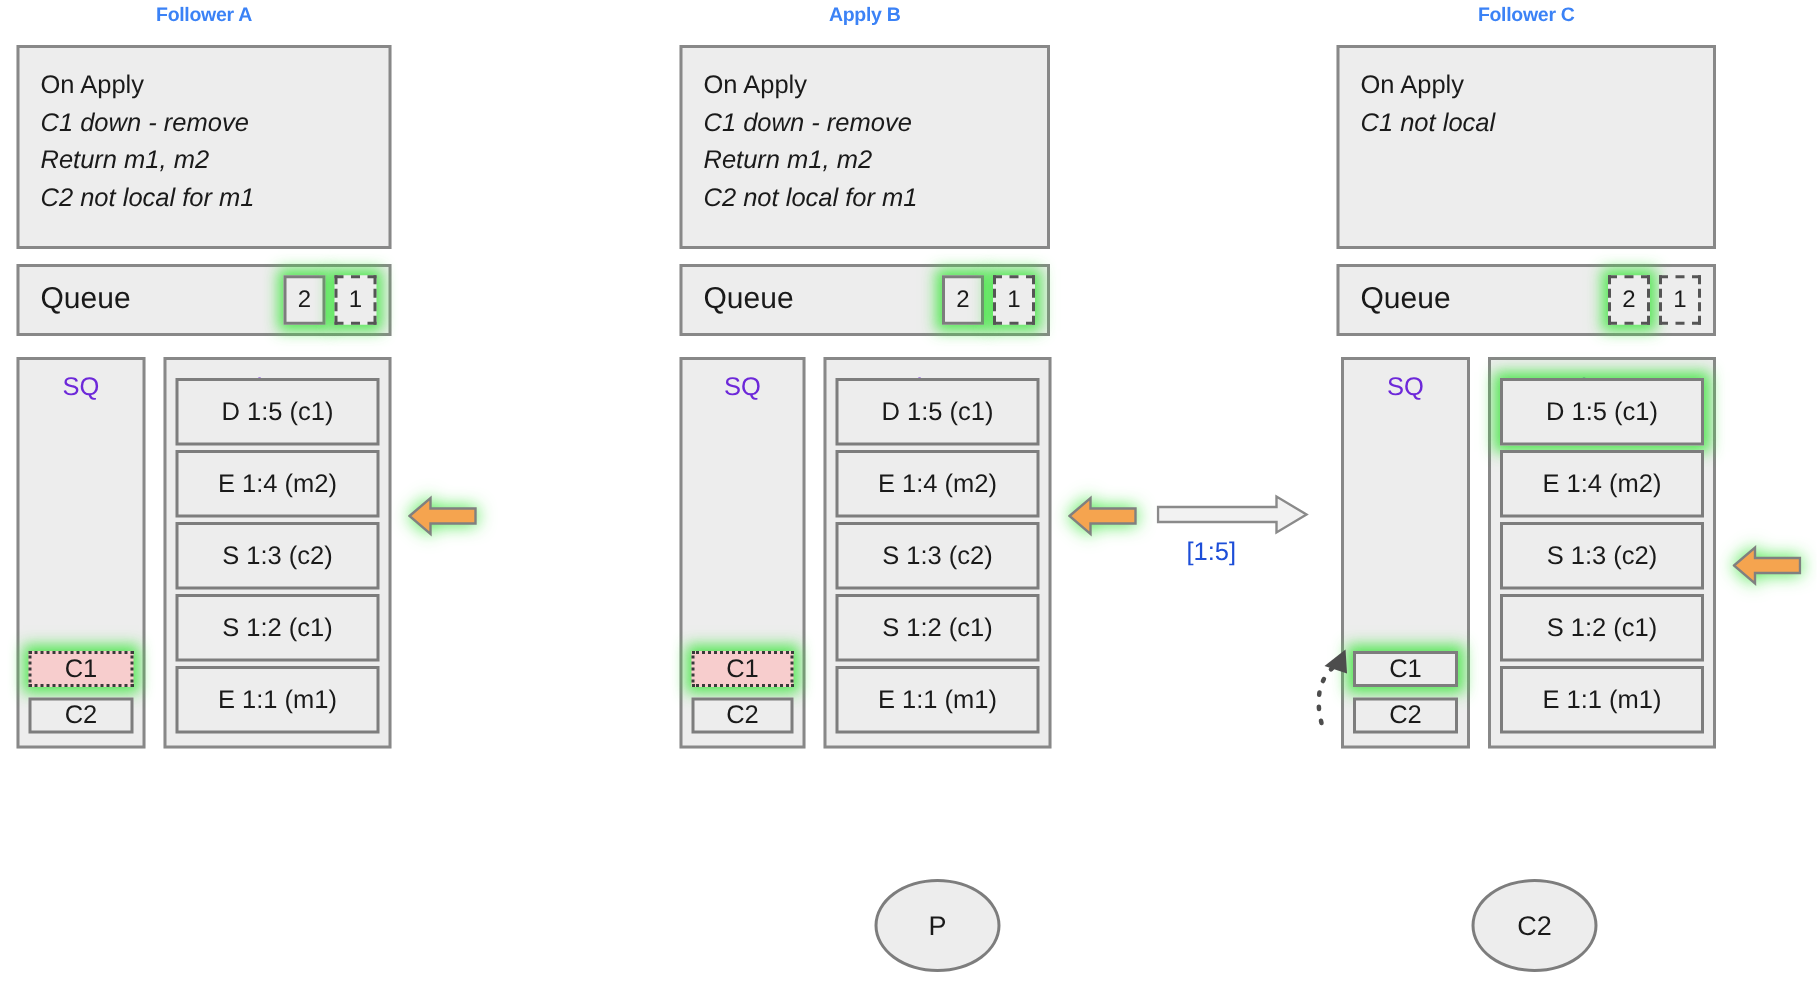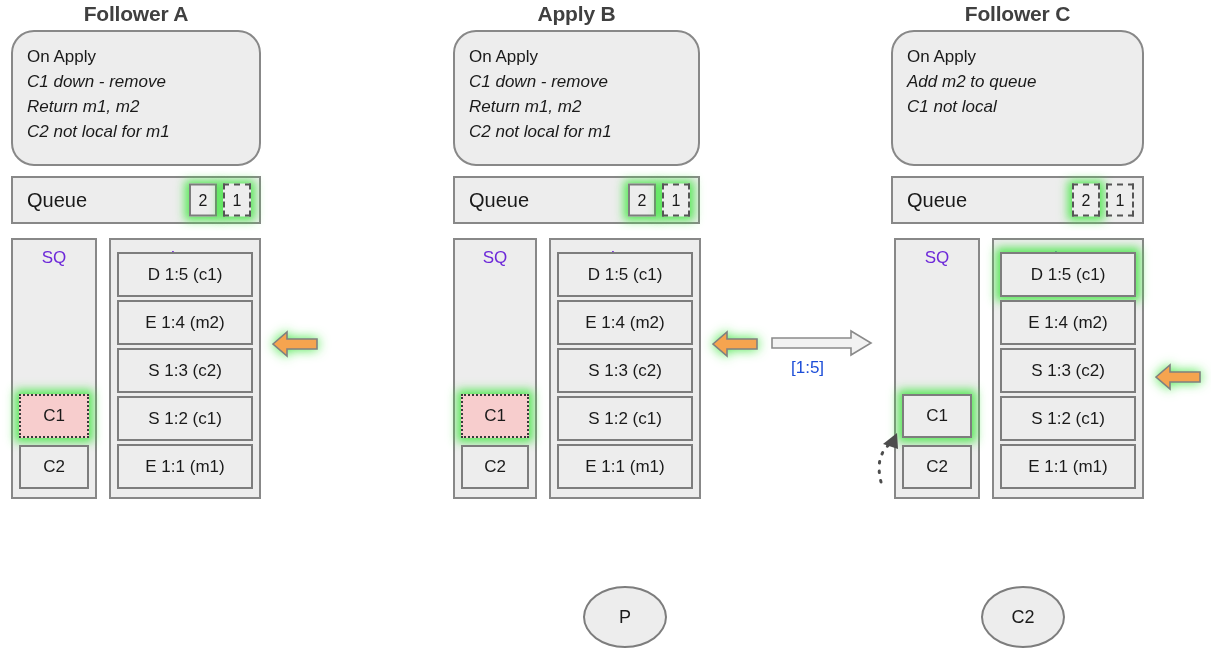--- a/index.html
+++ b/index.html
@@ -7,34 +7,34 @@
     margin: 0; padding: 0;
     width: 1211px; height: 666px;
     background: #ffffff;
     font-family: "Liberation Sans", sans-serif;
     overflow: hidden;
   }
   #stage { position: relative; width: 1211px; height: 666px; }
 
   .col-title {
     position: absolute;
-    font-size: 21px;
+    font-size: 13px;
     font-weight: bold;
-    color: #404040;
+    color: #3b82f6;
     text-align: center;
     letter-spacing: -0.2px;
   }
 
   .panel {
     position: absolute;
     background: #ededed;
     border: 2px solid #888888;
   }
 
-  .apply-box { padding: 12px 0 0 14px; border-radius: 23px; }
+  .apply-box { padding: 12px 0 0 14px; }
   .apply-line {
     font-size: 17px;
     color: #1a1a1a;
     line-height: 25px;
     white-space: nowrap;
   }
   .apply-line.it { font-style: italic; }
 
   .queue-box { display: flex; align-items: center; }
   .queue-label {
@@ -64,21 +64,21 @@
   .entry {
     height: 45px;
     margin-top: 3px;
     background: #ededed;
     border: 2px solid #7d7d7d;
     display: flex; align-items: center; justify-content: center;
     font-size: 17px; color: #1a1a1a;
     white-space: nowrap;
   }
   .entry.pink { background: #f7cdcd; border: 2px dotted #3a3a3a; }
-  .entry.sq { height: 44px; margin-top: 7px; }
+  .entry.sq { height: 24px; margin-top: 7px; }
 
   
   .arrow-left {
     position: absolute;
     width: 46px; height: 30px;
     filter: drop-shadow(0 0 6px rgba(60,230,60,0.95));
   }
   .arrow-right-hollow { position: absolute; width: 102px; height: 28px; }
 
   .io-label {
@@ -190,21 +190,20 @@
     <svg width="102" height="28" viewBox="0 0 102 28">
       <polygon points="1,9 80,9 80,2 100,14 80,26 80,19 1,19" fill="#f2f2f2" stroke="#8a8a8a" stroke-width="1.6" stroke-linejoin="miter"></polygon>
     </svg>
   </div>
   <div class="io-label" style="left:791px; top:358px;">[1:5]</div>
 
   <div class="col-title" style="left:891px; top:2px; width:253px;">Follower C</div>
 
   <div class="panel apply-box" style="left:891px; top:30px; width:253px; height:136px;">
     <div class="apply-line">On Apply</div>
-    <div class="apply-line it">Add m2 to queue</div>
     <div class="apply-line it">C1 not local</div>
   </div>
 
   <div class="panel queue-box" style="left:891px; top:176px; width:253px; height:48px;">
     <span class="queue-label">Queue</span>
     <span class="qcells">
       <span class="qcell dashed glow">2</span>
       <span class="qcell dashed">1</span>
     </span>
   </div>

